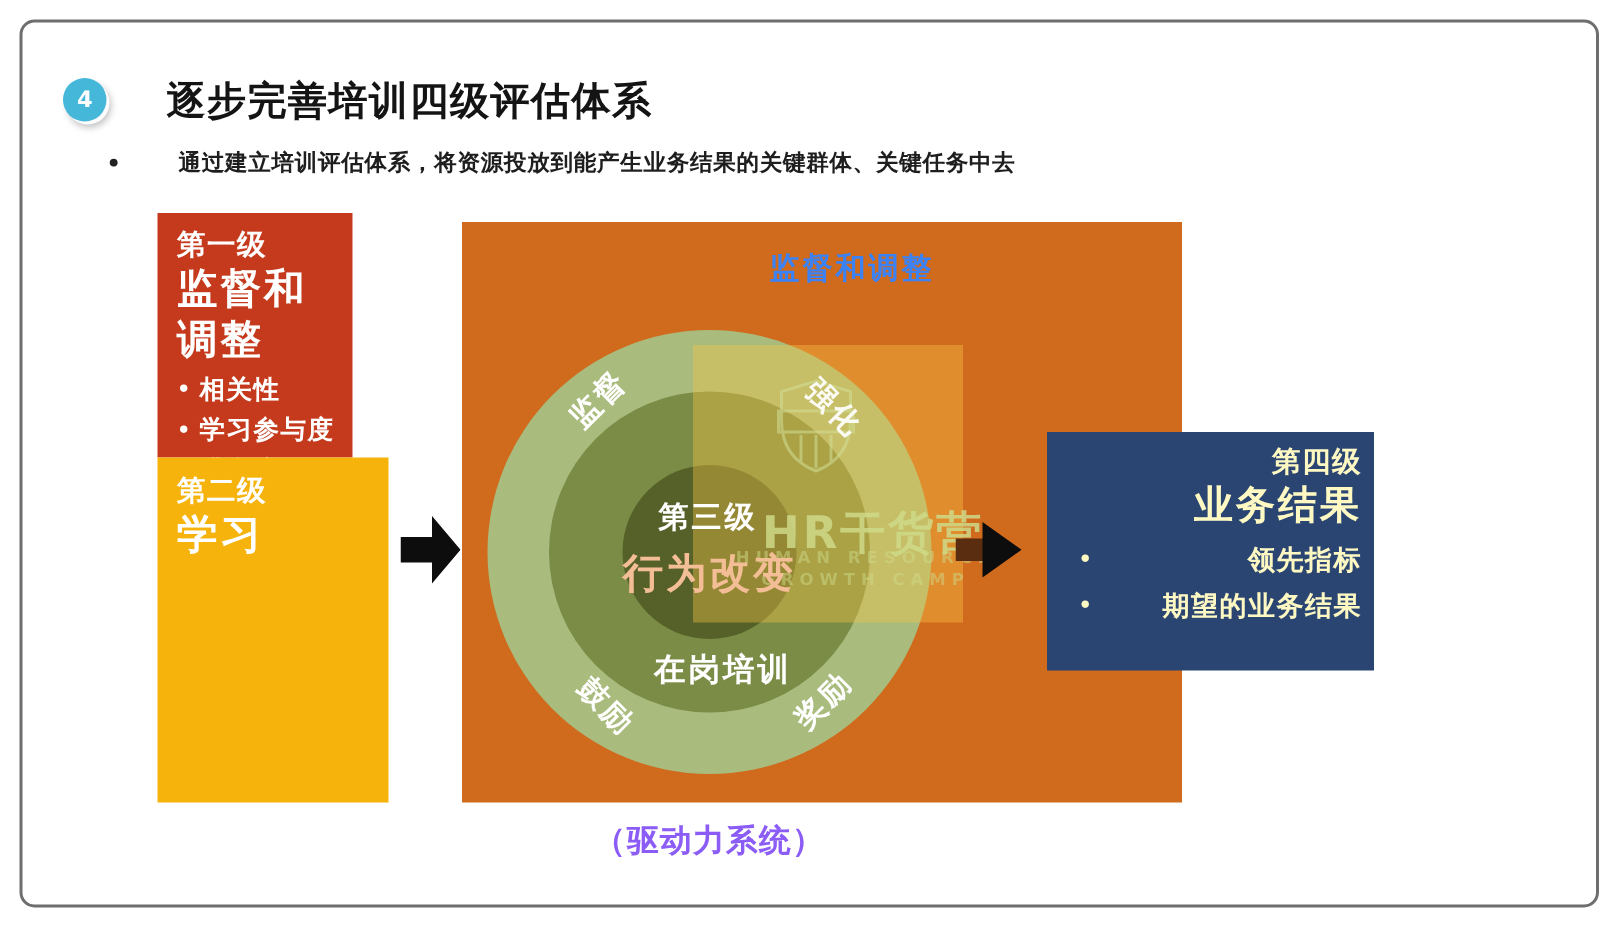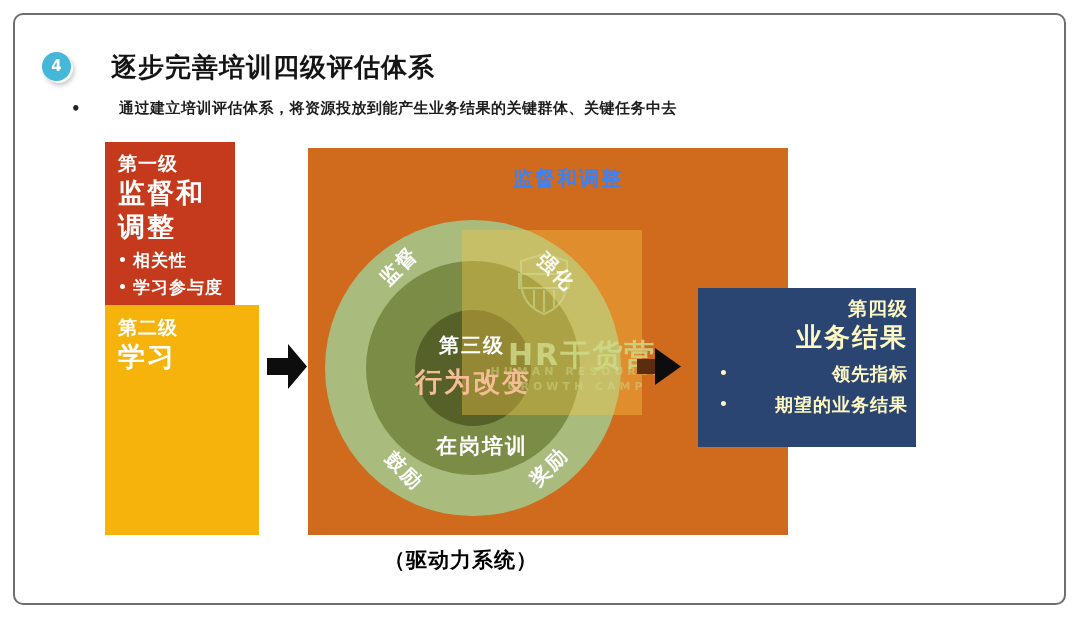--- a/index.html
+++ b/index.html
@@ -73,22 +73,22 @@
   
   .box4 { position:absolute; left:683px; top:273px; width:218px; height:159px;
           background:#2b4573; color:#fef9c3; padding:7px 8px 0 21px; z-index:8;text-align:right; }
   .box4 .tier { font-size:19px; line-height:26px; }
   .box4 .lvlname { font-size:26px; line-height:33px; }
   .box4 ul { list-style:none; margin-top:4px; }
   .box4 li { font-size:18px; font-weight:bold; line-height:31px; padding-left:16px;
              position:relative; letter-spacing:1px; }
   .box4 li::before { content:"•"; position:absolute; left:0; font-size:14px; }
 
-  .caption { position:absolute; left:446px; top:531px; transform:translateX(-50%);
-             font-size:21px; font-weight:bold; color:#000000; letter-spacing:1px; white-space:nowrap; }
+  .caption { position:absolute; left:458px; top:531px; transform:translateX(-50%);
+             font-size:21px; font-weight:bold; color:#8b5cf6; letter-spacing:1px; white-space:nowrap; }
 </style>
 </head>
 <body>
 
 <div class="slide">
 
   <div class="badge">4</div>
   <div class="title">逐步完善培训四级评估体系</div>
   <div class="subtitle-dot">•</div>
   <div class="subtitle">通过建立培训评估体系，将资源投放到能产生业务结果的关键群体、关键任务中去</div>

